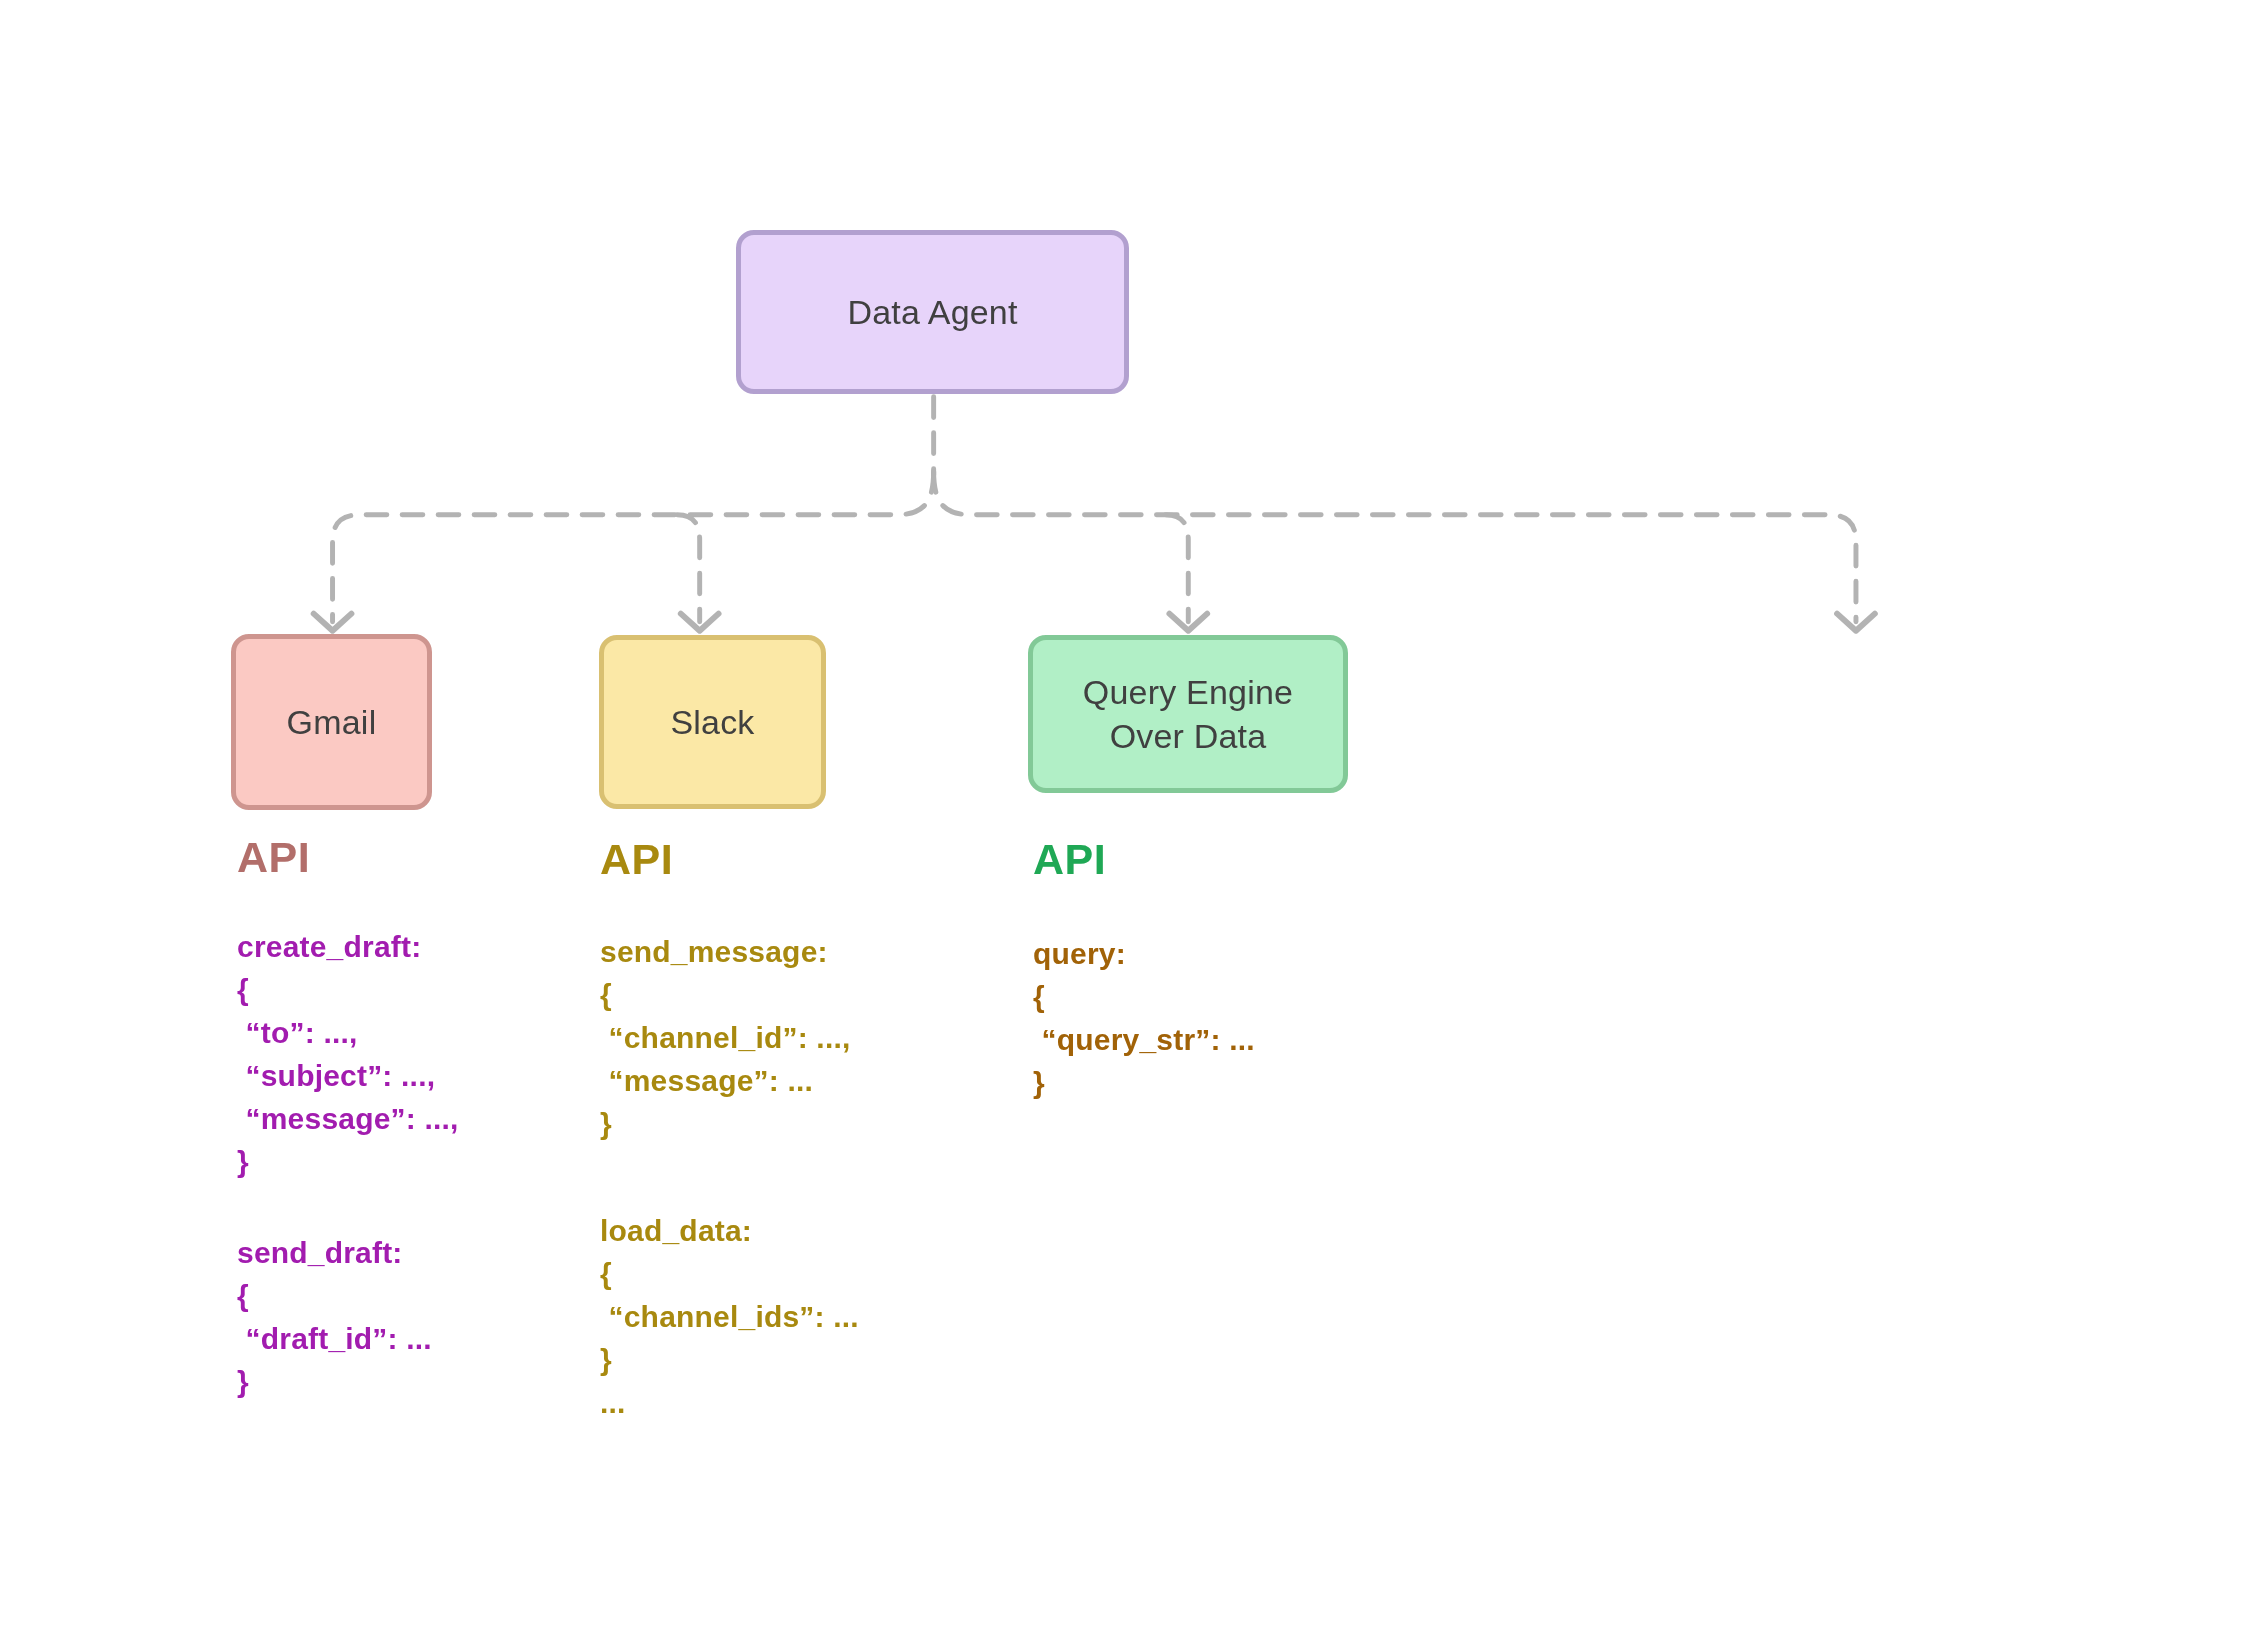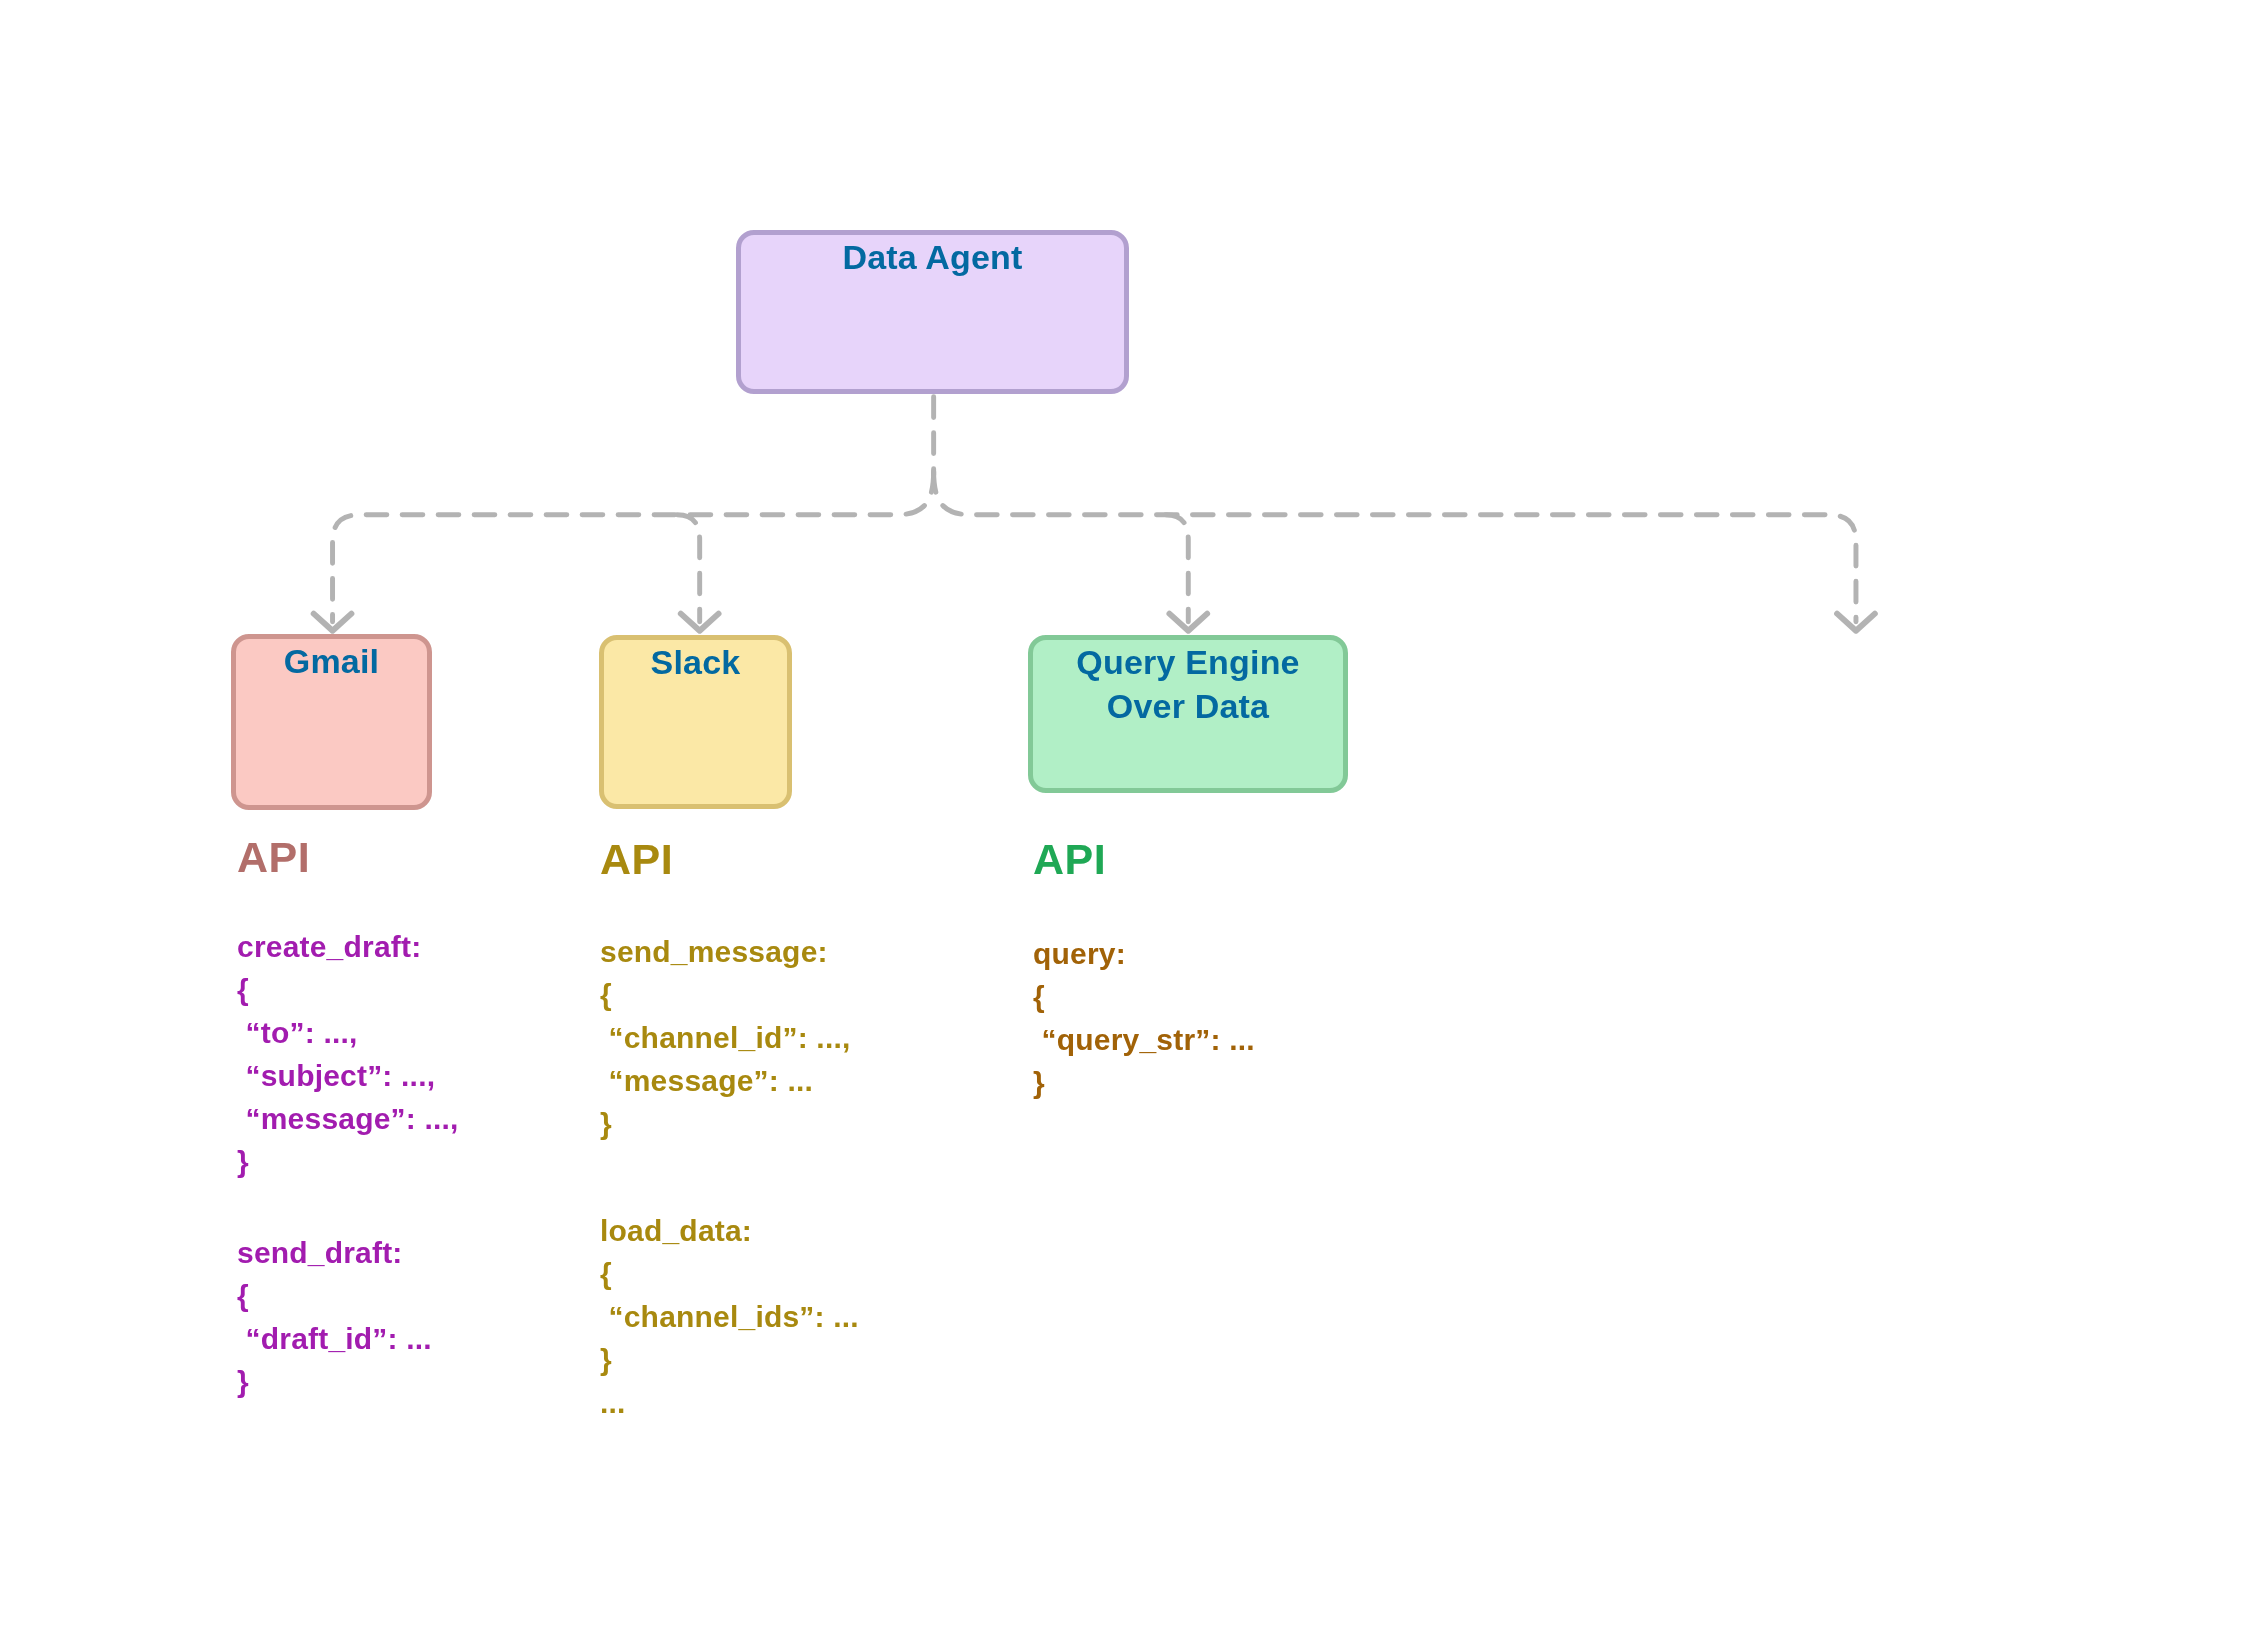--- a/index.html
+++ b/index.html
@@ -11,34 +11,34 @@
     font-family:"Liberation Sans","DejaVu Sans",sans-serif;
     overflow:hidden;
   }
   .connector-layer{
     position:absolute;left:0;top:0;width:2247px;height:1644px;
     pointer-events:none;
   }
   .node{
     position:absolute;
     box-sizing:border-box;
-    display:flex;align-items:flex-start;justify-content:center;
+    display:flex;align-items:center;justify-content:center;
     border-radius:18px;
     border:5.4px solid;
-    font-weight:bold;
+    font-weight:normal;
     font-size:34px;
-    color:#0369a1;
+    color:#404040;
     text-align:center;
     line-height:1.3;
     white-space:pre-line;
     letter-spacing:0.2px;
   }
   .node-data-agent{left:736px;top:230px;width:393px;height:164px;background:#E7D4FA;border-color:#B2A0CF;}
   .node-gmail{left:231px;top:634px;width:201px;height:176px;background:#FBC9C3;border-color:#CE958F;}
-  .node-slack{left:599px;top:635px;width:193px;height:174px;background:#FBE8A6;border-color:#D9C071;}
+  .node-slack{left:599px;top:635px;width:227px;height:174px;background:#FBE8A6;border-color:#D9C071;}
   .node-query{left:1028px;top:635px;width:320px;height:158px;background:#B1EFC6;border-color:#82C997;}
   .node-other{left:1697px;top:633px;width:318px;height:179px;background:#E7D4FA;border-color:#B2A0CF;}
 
   .api-heading{
     position:absolute;
     font-size:43px;
     font-weight:bold;
     letter-spacing:0.5px;
   }
   .api-heading-gmail{left:237px;top:833px;color:#B26E6A;}

